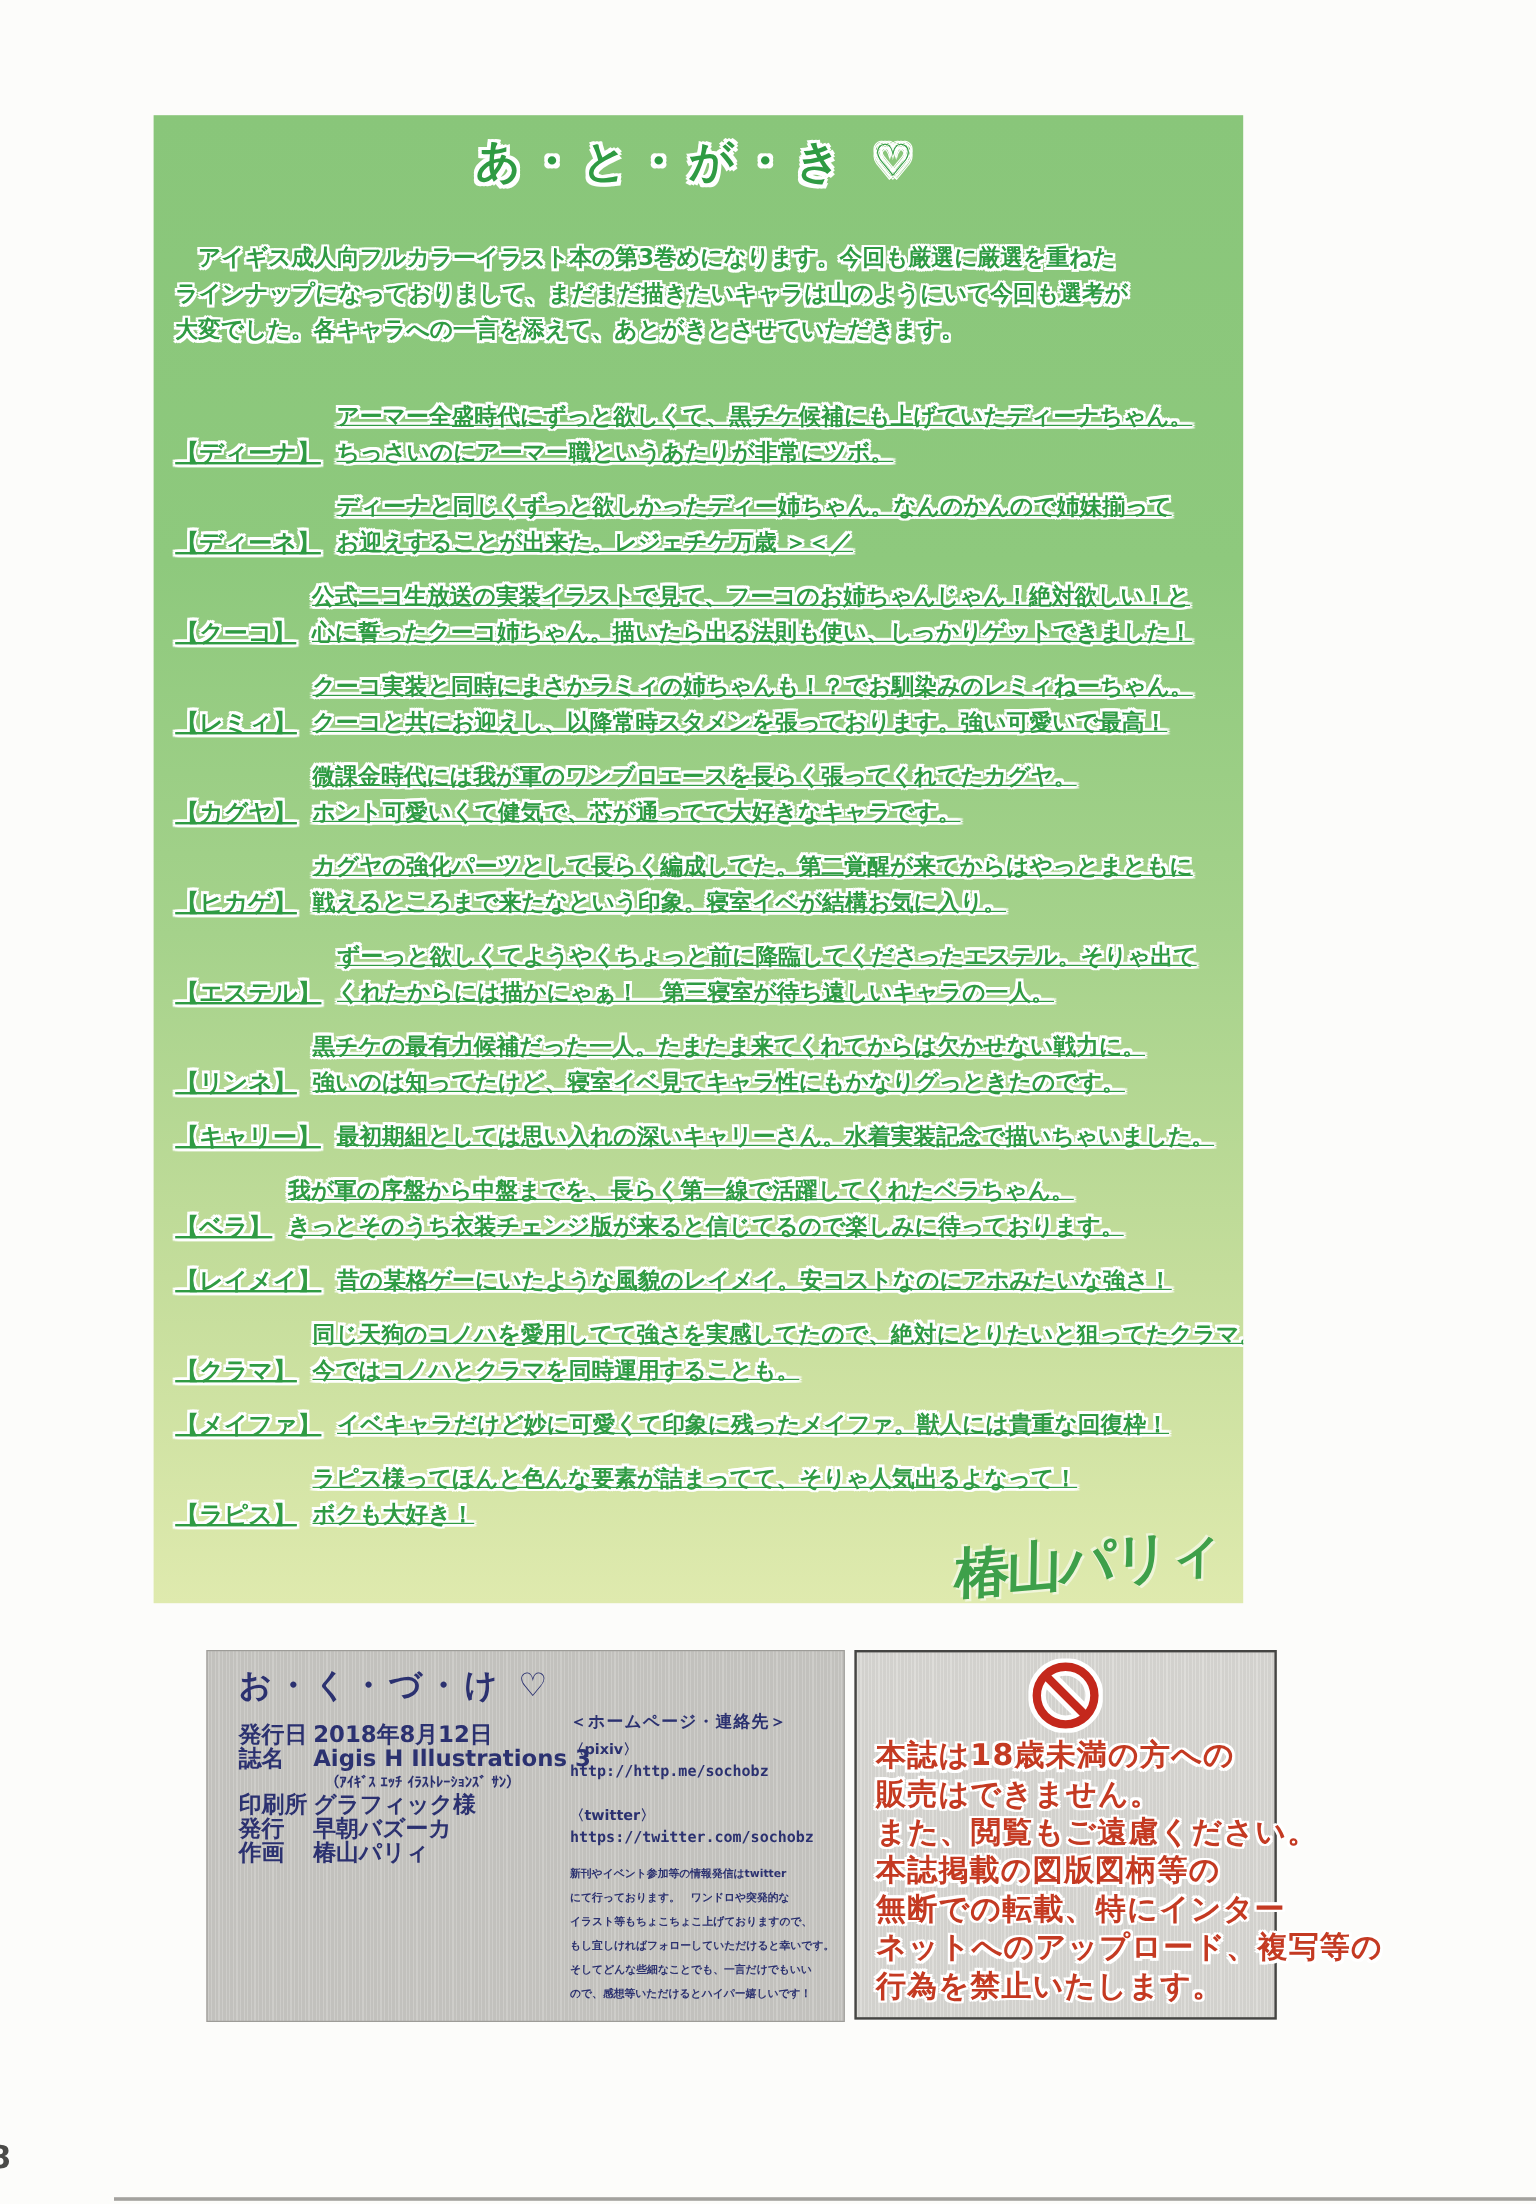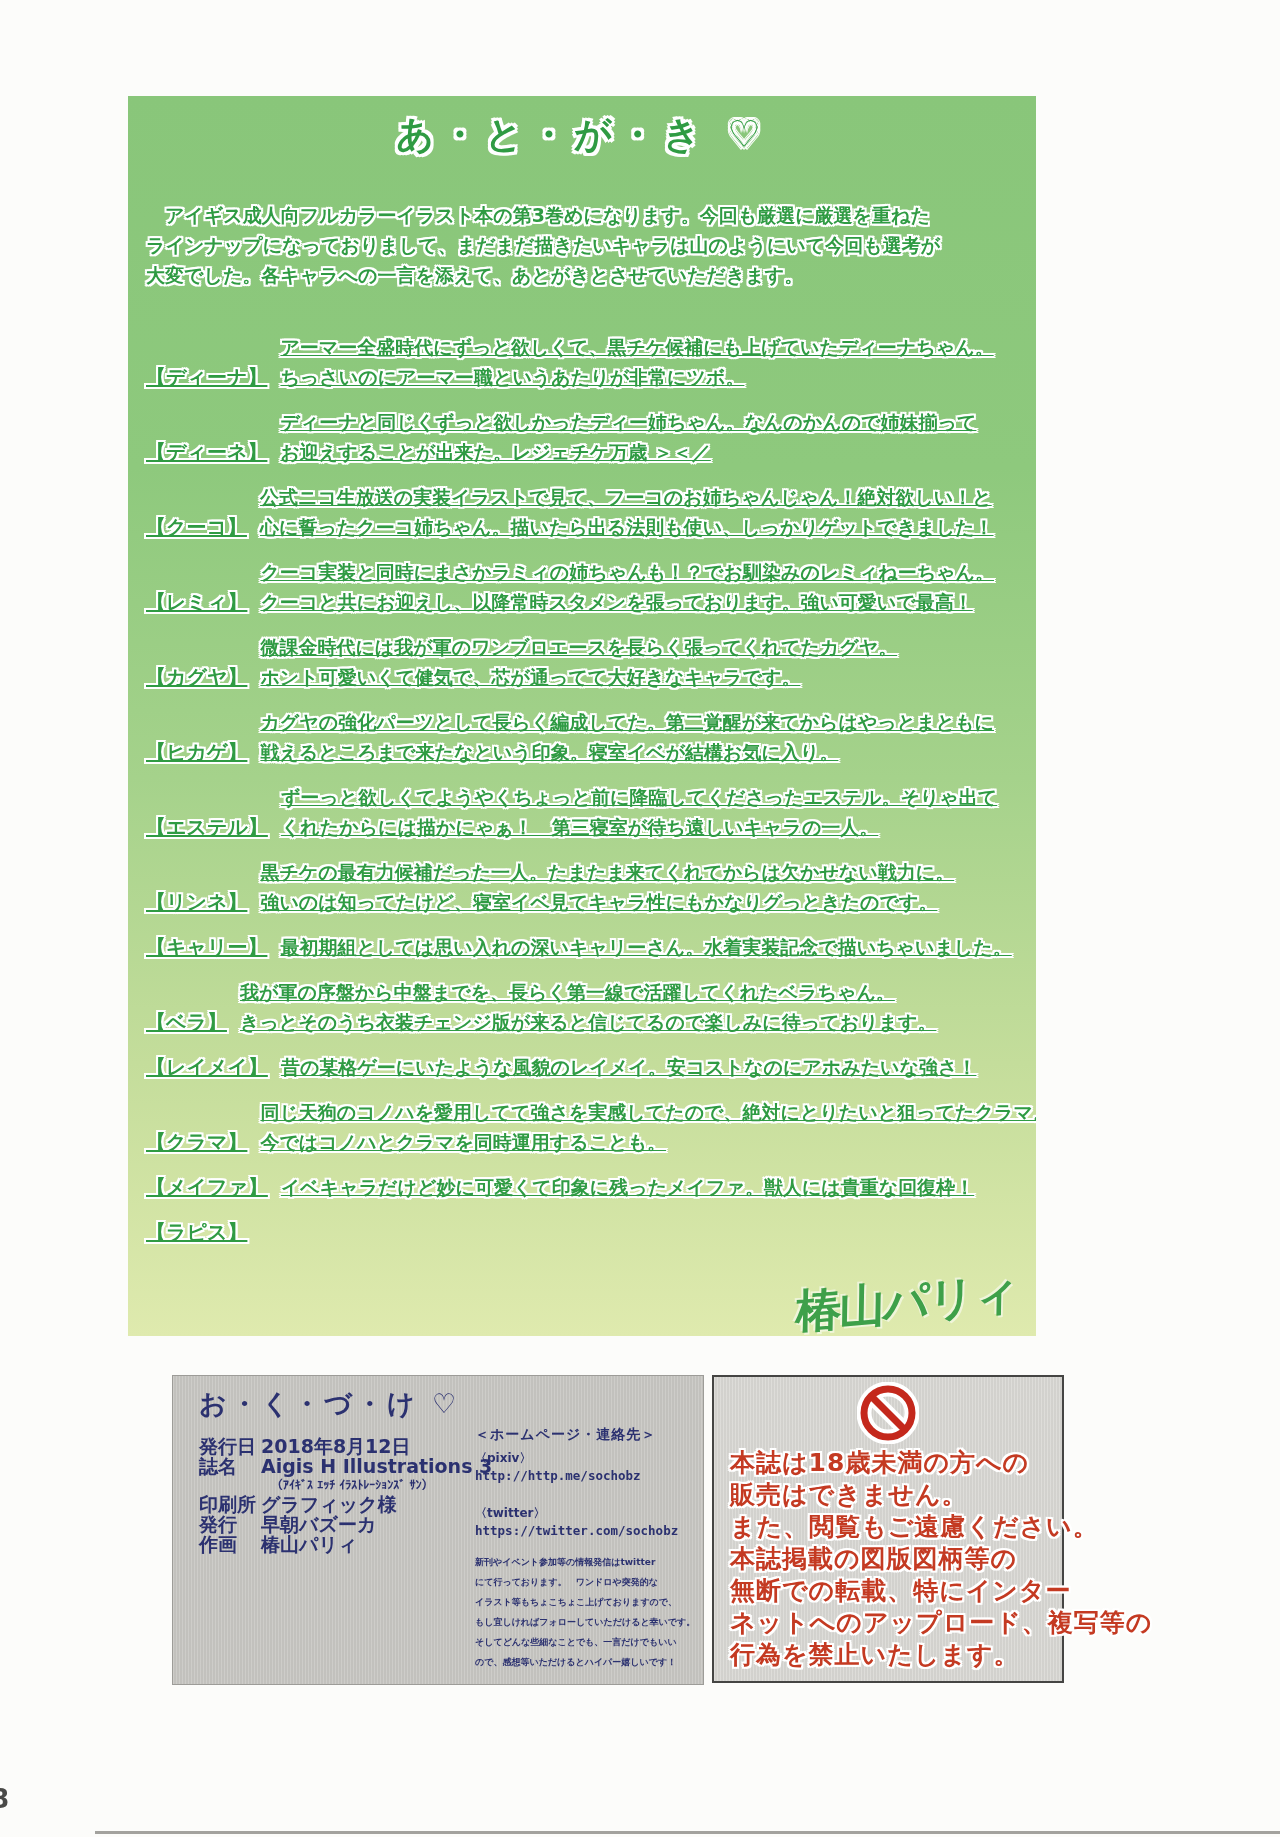--- a/index.html
+++ b/index.html
@@ -157,20 +157,22 @@
         <span class="elabel ow2">【クラマ】</span>
         <span class="etext ow2">同じ天狗のコノハを愛用してて強さを実感してたので、絶対にとりたいと狙ってたクラマ。
 今ではコノハとクラマを同時運用することも。</span>
       </div>
       <div class="entry">
         <span class="elabel ow2">【メイファ】</span>
         <span class="etext ow2">イベキャラだけど妙に可愛くて印象に残ったメイファ。獣人には貴重な回復枠！</span>
       </div>
       <div class="entry">
         <span class="elabel ow2">【ラピス】</span>
+        <span class="etext ow2">ラピス様ってほんと色んな要素が詰まってて、そりゃ人気出るよなって！
+ボクも大好き！</span>
       </div>
     </div>
 
     <div class="signature">椿山パリィ</div>
   </section>
 
   <section class="colophon">
     <h2 class="col-title">お・く・づ・け ♡</h2>
 
     <div class="col-rows">

